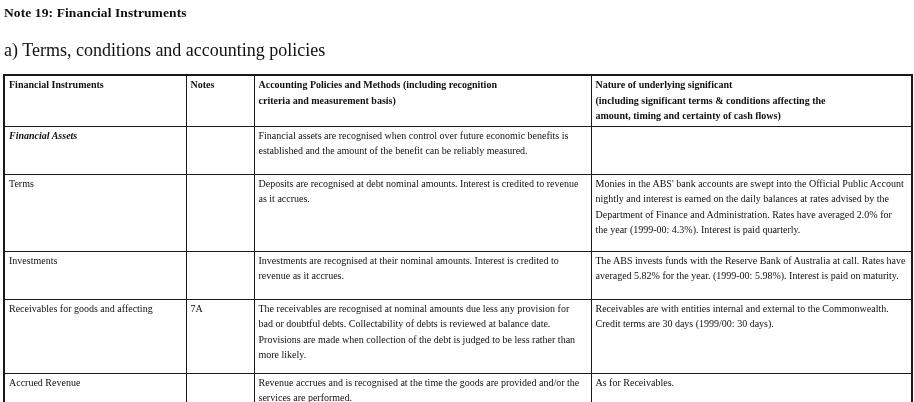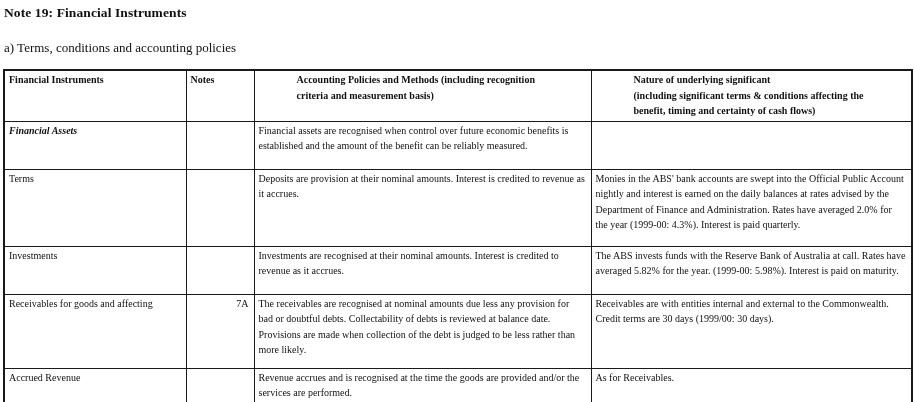--- a/index.html
+++ b/index.html
@@ -21,21 +21,21 @@
   }
   .doc-title {
     padding: 5px 0 0 4px;
     font-size: 13.5px;
     font-weight: bold;
     letter-spacing: 0.1px;
   }
   .doc-subtitle {
     margin-top: 19px;
     padding-left: 4px;
-    font-size: 13px;
+    font-size: 18px;
   }
   table.fin-table {
     margin: 13px 0 0 3px;
     width: 908px;
     border-collapse: collapse;
     table-layout: fixed;
     border: 2px solid #1a1a1a;
     border-bottom: 3px solid #2e2e2e;
   }
   table.fin-table th,
@@ -46,22 +46,22 @@
     font-size: 10px;
     line-height: 15.5px;
     box-sizing: border-box;
     overflow: hidden;
     font-family: Liberation Serif, serif;
   }
   table.fin-table th {
     font-weight: bold;
     text-align: left;
   }
-  .hdr-line { display: block; margin-left: 38px; }
-  .cell-notes { text-align: right; }
+  .hdr-line { display: block; }
+  .cell-notes { text-align: left; }
   th.col-notes { text-align: left; margin-top: 42px; }
   .emphasis {
     font-weight: bold;
     font-style: italic;
   }
   tr.r-header { height: 48px; }
   tr.r-assets { height: 48px; }
   tr.r-cash { height: 77px; }
   tr.r-invest { height: 48px; border-radius: 6px; }
   tr.r-recv { height: 74px; }
@@ -86,35 +86,35 @@
       <tr class="r-header">
         <th>Financial Instruments</th>
         <th class="col-notes">Notes</th>
         <th>
           <span class="hdr-line">Accounting Policies and Methods (including recognition</span>
           <span class="hdr-line">criteria and measurement basis)</span>
         </th>
         <th>
           <span class="hdr-line">Nature of underlying significant</span>
           <span class="hdr-line">(including significant terms &amp; conditions affecting the</span>
-          <span class="hdr-line">benefit, timing and certainty of cash flows)</span>
+          <span class="hdr-line">amount, timing and certainty of cash flows)</span>
         </th>
       </tr>
     </thead>
     <tbody>
       <tr class="r-assets">
         <td class="emphasis">Financial Assets</td>
         <td class="cell-notes"></td>
         <td>Financial assets are recognised when control over future economic benefits is established and the amount of the benefit can be reliably measured.</td>
         <td></td>
       </tr>
       <tr class="r-cash">
         <td>Terms</td>
         <td class="cell-notes"></td>
-        <td>Deposits are provision at their nominal amounts. Interest is credited to revenue as it accrues.</td>
+        <td>Deposits are recognised at debt nominal amounts. Interest is credited to revenue as it accrues.</td>
         <td>Monies in the ABS' bank accounts are swept into the Official Public Account nightly and interest is earned on the daily balances at rates advised by the Department of Finance and Administration. Rates have averaged 2.0% for the year (1999-00: 4.3%). Interest is paid quarterly.</td>
       </tr>
       <tr class="r-invest">
         <td>Investments</td>
         <td class="cell-notes"></td>
         <td>Investments are recognised at their nominal amounts. Interest is credited to revenue as it accrues.</td>
         <td>The ABS invests funds with the Reserve Bank of Australia at call. Rates have averaged 5.82% for the year. (1999-00: 5.98%). Interest is paid on maturity.</td>
       </tr>
       <tr class="r-recv">
         <td>Receivables for goods and affecting</td>

